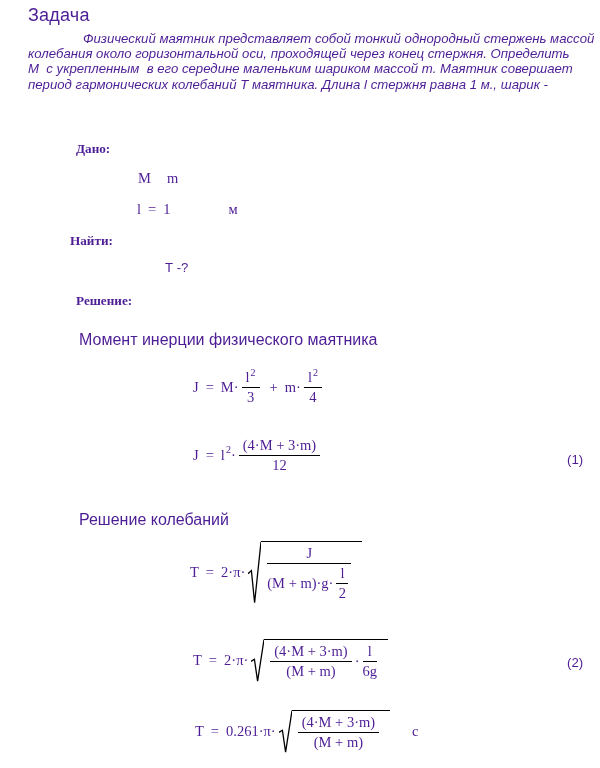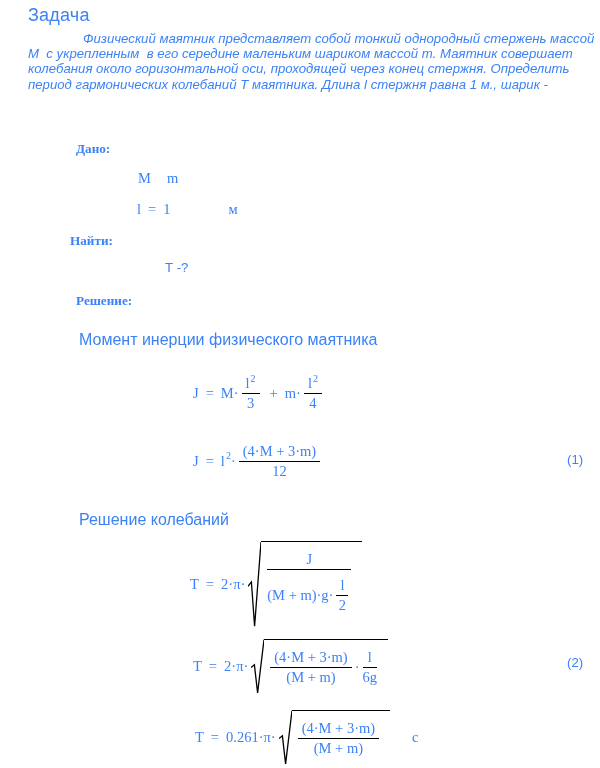--- a/index.html
+++ b/index.html
@@ -1,52 +1,52 @@
 <!DOCTYPE html>
 <html><head>
 <meta charset="utf-8">
 <style>
   html,body{margin:0;padding:0;background:#ffffff;}
-  .page{position:relative;width:600px;height:768px;background:#ffffff;color:#3b82f6;
+  .page{position:relative;width:600px;height:768px;background:#ffffff;color:#4c1d95;
         font-family:"Liberation Sans",sans-serif;overflow:hidden;}
   .abs{position:absolute;}
   .title{font-size:18px;letter-spacing:0.2px;}
   .para{font-size:13.2px;line-height:15.2px;width:556px;font-style:italic;}
   .para .line{white-space:pre;}
   .para .first{padding-left:55px;}
   .blabel{font-size:13.2px;font-weight:bold;font-family:Liberation Serif, serif;}
   .caption{font-size:16px;}
   .sansval{font-size:13.2px;}
   .math{font-family:"Liberation Serif",serif;font-size:14.5px;}
   .mrow{display:inline-flex;align-items:center;white-space:pre;}
   .eq{margin:0 7px;}
   .op{margin:0 7px;}
-  .frac{display:inline-flex;flex-direction:column;align-items:center;margin:6px 3px;}
+  .frac{display:inline-flex;flex-direction:column;align-items:center;margin:0 3px;}
   .frac>.num{border-bottom:1px solid #000;padding:0 4px 1px;align-self:stretch;text-align:center;}
   .frac>.den{padding-top:1px;display:inline-flex;align-items:center;justify-content:center;white-space:pre;}
   .sup{font-size:10px;position:relative;top:-6px;margin-left:1px;}
   .sqrt{display:inline-flex;position:relative;padding-left:13px;margin-left:3px;}
   .sqrt>.body{border-top:1.2px solid #000;display:inline-flex;align-items:center;padding:3px 8px 2px 3px;}
   .radical{position:absolute;left:0;top:0;width:13px;height:100%;}
   .eqno{font-size:13.2px;}
   .unit{margin-left:58px;}
   .unit-s{margin-left:22px;}
   .gapM{margin-left:16px;}
 </style>
 </head>
 <body>
 
 <div class="page">
 
   <div class="abs title" style="left:28px;top:5px;">Задача</div>
 
   <div class="abs para" style="left:28px;top:31px;">
     <div class="line first">Физический маятник представляет собой тонкий однородный стержень массой</div>
+    <div class="line">колебания около горизонтальной оси, проходящей через конец стержня. Определить</div>
     <div class="line">М  с укрепленным  в его середине маленьким шариком массой m. Маятник совершает</div>
-    <div class="line">колебания около горизонтальной оси, проходящей через конец стержня. Определить</div>
     <div class="line">период гармонических колебаний Т маятника. Длина l стержня равна 1 м., шарик -</div>
   </div>
 
   <div class="abs blabel" style="left:76px;top:141px;">Дано:</div>
 
   <div class="abs math" style="left:138px;top:170px;">
     <span class="mrow">
       <span>M</span>
       <span class="gapM">m</span>
     </span>

